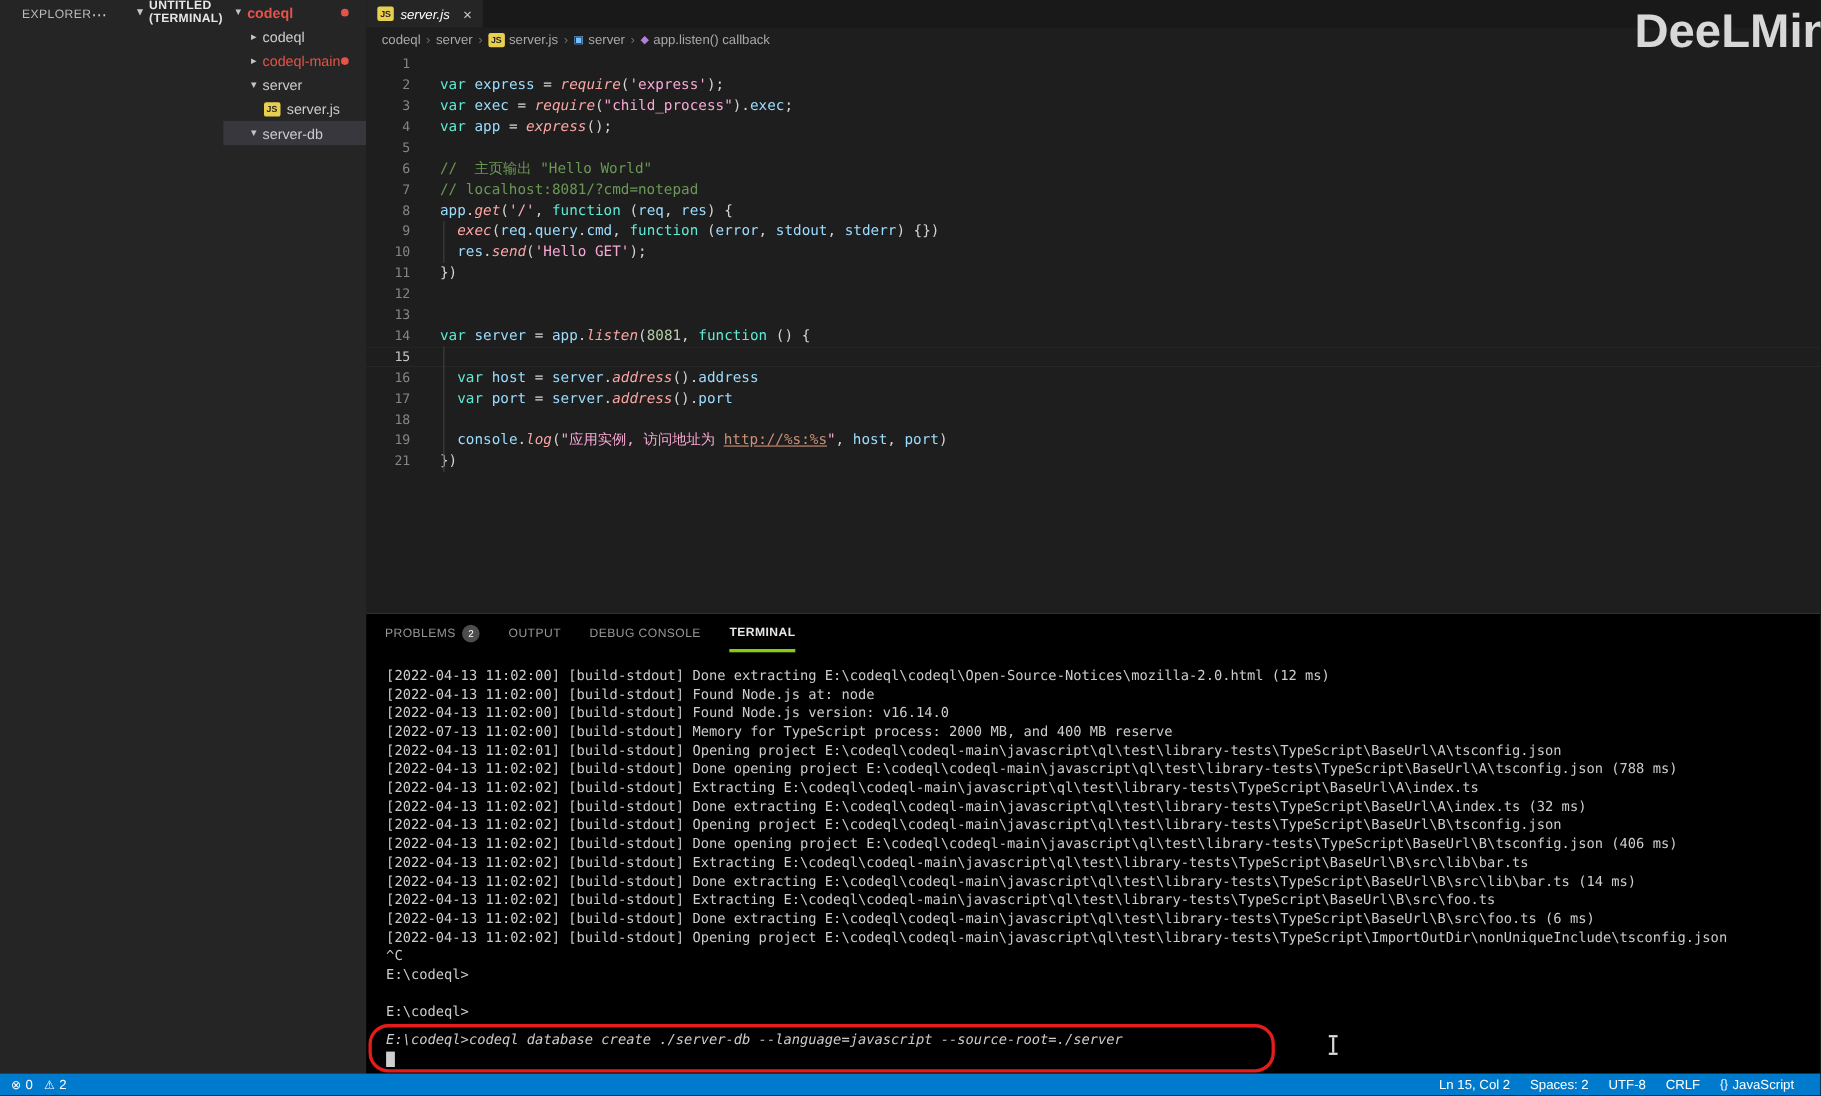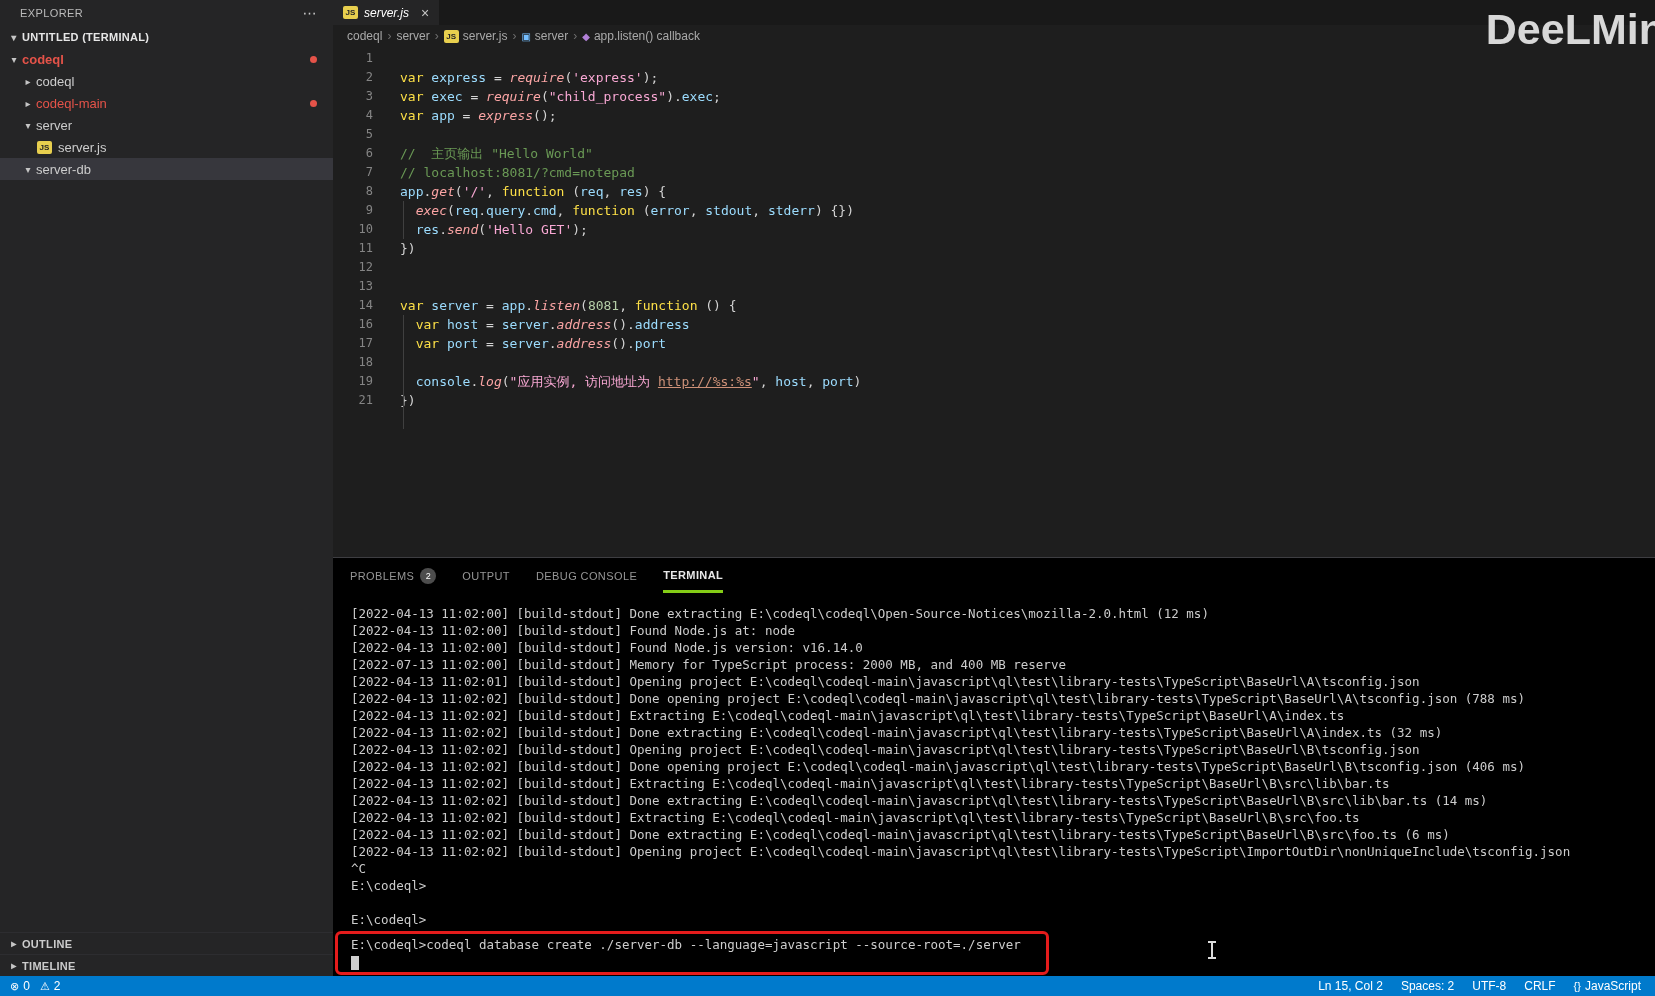--- a/index.html
+++ b/index.html
@@ -4,21 +4,21 @@
 <style>
   * { box-sizing: border-box; }
   body {
     margin: 0; width: 1655px; height: 996px; overflow: hidden; position: relative;
     background: #1e1e1e; color: #cccccc;
     font-family: "Liberation Sans", sans-serif;
   }
   .app { display: flex; height: 976px; }
 
   
-  .sidebar { width: 333px; flex: none; background: #252526; display: flex; flex-direction: column; overflow: hidden; }
+  .sidebar { width: 333px; flex: none; background: #252526; display: flex; overflow: hidden; }
   .sidebar-title { height: 26px; display: flex; align-items: center; justify-content: space-between;
     padding: 0 16px 0 20px; font-size: 11px; letter-spacing: .4px; color: #bbbbbb; }
   .ellipsis { font-size: 14px; color: #cccccc; cursor: pointer; }
   .ws-header { height: 22px; display: flex; align-items: center; font-size: 11px; font-weight: 700;
     color: #e7e7e7; padding-left: 6px; letter-spacing: .3px; cursor: pointer; }
   .chev { display: inline-block; width: 16px; text-align: center; color: #c5c5c5; font-size: 10px; flex: none; }
   .trow { height: 22px; display: flex; align-items: center; font-size: 13px; color: #cccccc; cursor: pointer; }
   .trow.sel { background: #37373d; }
   .trow.red .tlabel { color: var(--red-item, #e55349); }
   .trow.bold .tlabel { font-weight: 700; }
@@ -47,45 +47,45 @@
   .sym { font-size: 10px; }
   .sym.symbol-field { color: #75beff; }
   .sym.symbol-method { color: #b180d7; }
 
   .code { flex: 1; position: relative; padding-top: 2px; font-family: "DejaVu Sans Mono", monospace;
     font-size: 13px; line-height: 19px; overflow: hidden; }
   .cline { display: flex; height: 19px; white-space: pre; }
   .cline.cur { box-shadow: inset 0 1px 0 #2b2b2b, inset 0 -1px 0 #2b2b2b; }
   .lnum { width: 40px; flex: none; text-align: right; margin-right: 27px; color: #858585; font-size: 12px; }
   .cur .lnum { color: #c6c6c6; }
-  .tk-k { color: #fde047; } .tk-v { color: #9cdcfe; } .tk-f { color: #fca5a5; font-style: italic; }
+  .tk-k { color: #5eead4; } .tk-v { color: #9cdcfe; } .tk-f { color: #fca5a5; font-style: italic; }
   .tk-s { color: #f9a8d4; } .tk-n { color: #b5cea8; } .tk-c { color: #6a9955; } .tk-p { color: #d4d4d4; }
   .tk-l { color: #ce9178; text-decoration: underline; cursor: pointer; }
   .guide { position: absolute; width: 1px; background: #404040; left: 70px; }
 
   
   .panel { height: 419px; flex: none; border-top: 1px solid #3e3e42; display: flex; flex-direction: column; background: #000000; }
   .panel-tabs { height: 35px; flex: none; display: flex; align-items: center; gap: 26px; padding-left: 17px;
     font-size: 11px; color: #969696; letter-spacing: .4px; }
   .ptab { display: flex; align-items: center; gap: 6px; cursor: pointer; height: 100%; padding-top: 1px; }
   .ptab.active { color: #e7e7e7; border-bottom: 3px solid #84cc16; font-weight: bold; }
   .badge { display: inline-flex; align-items: center; justify-content: center; width: 16px; height: 16px;
     border-radius: 50%; background: #4d4d4d; color: #ffffff; font-size: 9px; }
   .terminal { flex: 1; padding: 12px 0 0 18px; font-family: "DejaVu Sans Mono", monospace; font-size: 12.5px;
     line-height: 17px; color: #cccccc; overflow: hidden; }
   .tline { white-space: pre; height: 17px; }
-  .cmd-wrap { border: 3px solid var(--annotation-red, #e51c1c); border-radius: 6px; width: 714px;
-    margin-left: -16px; margin-top: 3px; padding: 2px 0 2px 13px; }
+  .cmd-wrap { border: 3px solid var(--annotation-red, #e51c1c); border-radius: 18px; width: 824px;
+    margin-left: -16px; margin-top: 3px; padding: 2px 0 2px 13px; font-style: italic; }
   .cursor-block { display: inline-block; width: 8px; height: 14px; background: #cfcfcf; vertical-align: middle; }
 
   
   .statusbar { position: absolute; left: 0; right: 0; bottom: 0; height: 20px; background: var(--accent-blue, #007acc);
     display: flex; align-items: center; color: #ffffff; font-size: 12px; z-index: 10; }
   .sb-left { display: flex; gap: 10px; padding-left: 10px; }
-  .sb-right { margin-left: auto; display: flex; gap: 18px; padding-right: 14px; }
+  .sb-right { margin-left: auto; display: flex; gap: 18px; padding-right: 24px; }
   .sb-item { display: flex; align-items: center; gap: 4px; cursor: pointer; white-space: nowrap; }
   .sb-item .ic { font-size: 11px; }
 
   
   .watermark { position: absolute; top: 5px; right: -10px; font-size: 43px; font-weight: 700; color: #d8d8d8;
     z-index: 40; pointer-events: none; font-family: "Liberation Sans", sans-serif; }
   .ibeam { position: absolute; left: 1211px; top: 943px; width: 2px; height: 14px; background: #dcdcdc; z-index: 60; }
   .ibeam::before, .ibeam::after { content: ""; position: absolute; left: -3px; width: 8px; height: 2px; background: #dcdcdc; }
   .ibeam::before { top: -2px; } .ibeam::after { bottom: -2px; }
 </style>
@@ -186,20 +186,21 @@
         <div class="cline"><span class="lnum">5</span><span class="lbody"></span></div>
         <div class="cline"><span class="lnum">6</span><span class="lbody"><span class="tk-c">//  主页输出 "Hello World"</span></span></div>
         <div class="cline"><span class="lnum">7</span><span class="lbody"><span class="tk-c">// localhost:8081/?cmd=notepad</span></span></div>
         <div class="cline"><span class="lnum">8</span><span class="lbody"><span class="tk-v">app</span><span class="tk-p">.</span><span class="tk-f">get</span><span class="tk-p">(</span><span class="tk-s">'/'</span><span class="tk-p">, </span><span class="tk-k">function</span><span class="tk-p"> (</span><span class="tk-v">req</span><span class="tk-p">, </span><span class="tk-v">res</span><span class="tk-p">) {</span></span></div>
         <div class="cline"><span class="lnum">9</span><span class="lbody"><span class="tk-p">  </span><span class="tk-f">exec</span><span class="tk-p">(</span><span class="tk-v">req</span><span class="tk-p">.</span><span class="tk-v">query</span><span class="tk-p">.</span><span class="tk-v">cmd</span><span class="tk-p">, </span><span class="tk-k">function</span><span class="tk-p"> (</span><span class="tk-v">error</span><span class="tk-p">, </span><span class="tk-v">stdout</span><span class="tk-p">, </span><span class="tk-v">stderr</span><span class="tk-p">) {})</span></span></div>
         <div class="cline"><span class="lnum">10</span><span class="lbody"><span class="tk-p">  </span><span class="tk-v">res</span><span class="tk-p">.</span><span class="tk-f">send</span><span class="tk-p">(</span><span class="tk-s">'Hello GET'</span><span class="tk-p">);</span></span></div>
         <div class="cline"><span class="lnum">11</span><span class="lbody"><span class="tk-p">})</span></span></div>
         <div class="cline"><span class="lnum">12</span><span class="lbody"></span></div>
         <div class="cline"><span class="lnum">13</span><span class="lbody"></span></div>
         <div class="cline"><span class="lnum">14</span><span class="lbody"><span class="tk-k">var </span><span class="tk-v">server</span><span class="tk-p"> = </span><span class="tk-v">app</span><span class="tk-p">.</span><span class="tk-f">listen</span><span class="tk-p">(</span><span class="tk-n">8081</span><span class="tk-p">, </span><span class="tk-k">function</span><span class="tk-p"> () {</span></span></div>
+        <div class="cline cur"><span class="lnum">15</span><span class="lbody"></span></div>
         <div class="cline"><span class="lnum">16</span><span class="lbody"><span class="tk-p">  </span><span class="tk-k">var </span><span class="tk-v">host</span><span class="tk-p"> = </span><span class="tk-v">server</span><span class="tk-p">.</span><span class="tk-f">address</span><span class="tk-p">().</span><span class="tk-v">address</span></span></div>
         <div class="cline"><span class="lnum">17</span><span class="lbody"><span class="tk-p">  </span><span class="tk-k">var </span><span class="tk-v">port</span><span class="tk-p"> = </span><span class="tk-v">server</span><span class="tk-p">.</span><span class="tk-f">address</span><span class="tk-p">().</span><span class="tk-v">port</span></span></div>
         <div class="cline"><span class="lnum">18</span><span class="lbody"></span></div>
         <div class="cline"><span class="lnum">19</span><span class="lbody"><span class="tk-p">  </span><span class="tk-v">console</span><span class="tk-p">.</span><span class="tk-f">log</span><span class="tk-p">(</span><span class="tk-s">"应用实例, 访问地址为 </span><span class="tk-l">http://%s:%s</span><span class="tk-s">"</span><span class="tk-p">, </span><span class="tk-v">host</span><span class="tk-p">, </span><span class="tk-v">port</span><span class="tk-p">)</span></span></div>
         <div class="cline"><span class="lnum">21</span><span class="lbody"><span class="tk-p">})</span></span></div>
       </div>
 
     <div class="panel">
       <div class="panel-tabs">
           <div class="ptab">

